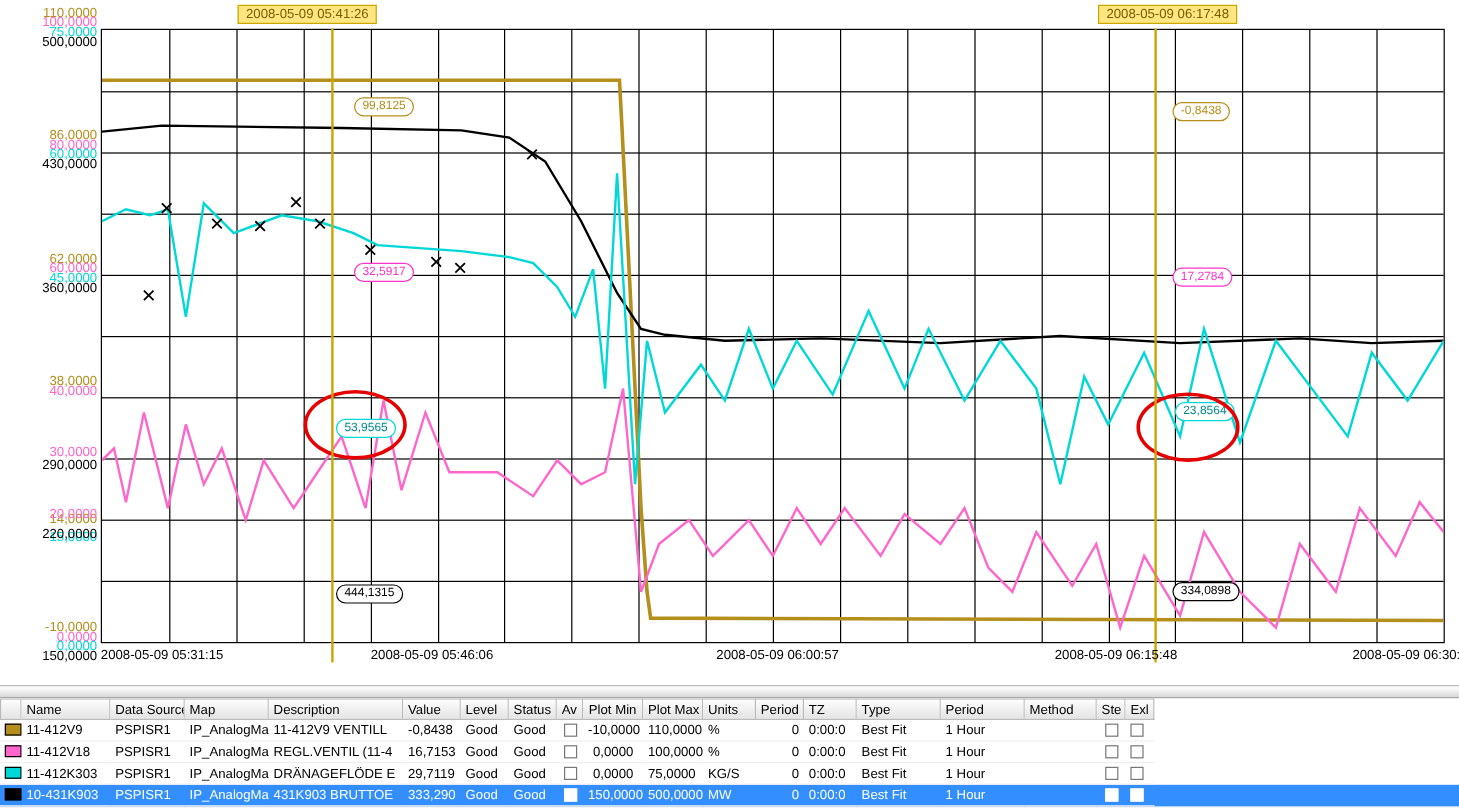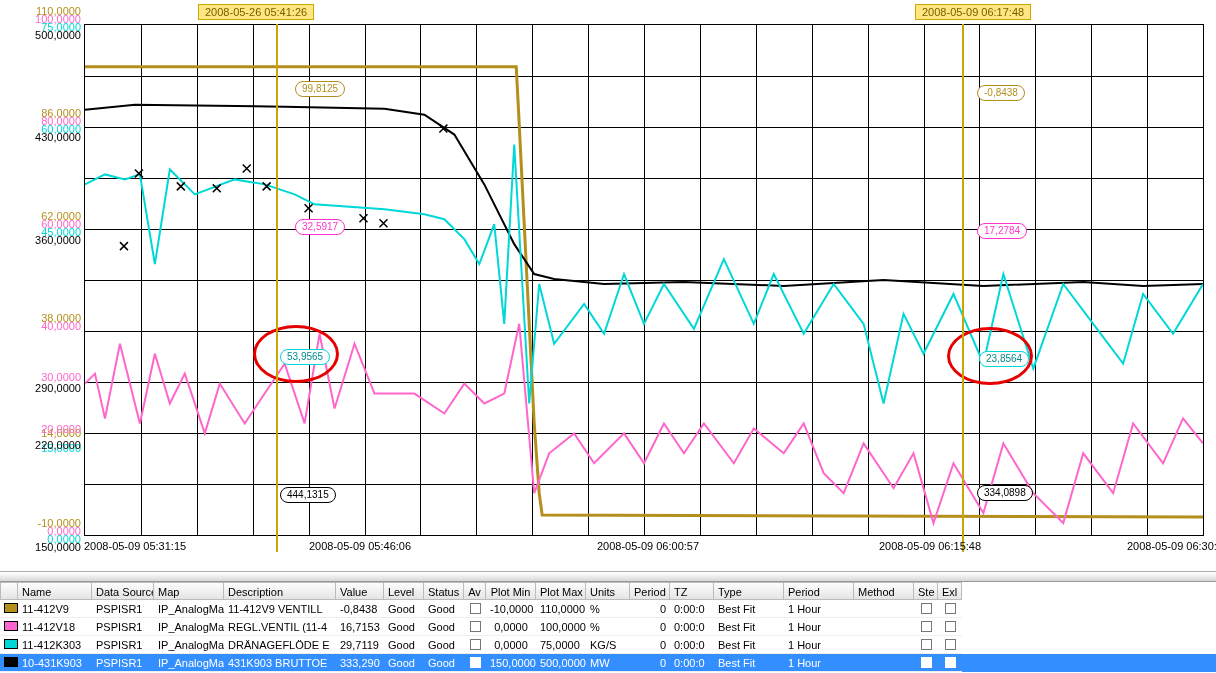--- a/index.html
+++ b/index.html
@@ -167,21 +167,21 @@
   .c_av   { width:22px; text-align:center; }
   .c_pmin { width:50px; text-align:center; }
   .c_pmax { width:50px; text-align:left; padding-left:4px; }
   .c_unit { width:44px; }
   .c_shft { width:40px; text-align:right; }
   .c_tz   { width:44px; }
   .c_type { width:70px; }
   .c_per  { width:70px; }
   .c_meth { width:60px; }
   .c_ste  { width:24px; text-align:center; }
-  .c_exl  { width:24px; text-align:center; }
+  .c_exl  { width:24px; text-align:left; }
 </style>
 </head>
 <body>
 
 <div id="chart-wrap">
 
   <div id="plot">
 
     <div class="hgrid" style="top:10%"></div>
       <div class="hgrid" style="top:20%"></div>
@@ -250,29 +250,29 @@
         1050,400 1080,440 1100,395 1120,420"></polyline>
     </svg>
 
     <div class="val-bubble vb_gold" style="left:210px; top:56px;text-align:right;">99,8125</div>
     <div class="val-bubble vb_pink" style="left:210px; top:194px;">32,5917</div>
     <div class="val-bubble vb_cyan" style="left:195px; top:324px;">53,9565</div>
     <div class="val-bubble vb_black" style="left:195px; top:462px;">444,1315</div>
 
     <div class="val-bubble vb_gold" style="left:892px; top:60px;">-0,8438</div>
     <div class="val-bubble vb_pink" style="left:892px; top:198px;">17,2784</div>
-    <div class="val-bubble vb_cyan" style="left:894px; top:326px;">23,8564</div>
+    <div class="val-bubble vb_cyan" style="left:894px; top:310px;">23,8564</div>
     <div class="val-bubble vb_black" style="left:892px; top:460px;">334,0898</div>
 
     <div class="red-ring" style="left:168px; top:300px;"></div>
     <div class="red-ring" style="left:862px; top:302px;"></div>
   </div>
 
   <div class="cursor-line" style="left:276px;"></div>
-  <div class="cursor-label" style="left:198px;">2008-05-26  05:41:26</div>
+  <div class="cursor-label" style="left:198px;">2008-05-09  05:41:26</div>
   <div class="cursor-line" style="left:962px;"></div>
   <div class="cursor-label" style="left:915px;">2008-05-09  06:17:48</div>
 
   <div id="yticks">
       <span class="ytick s_gold" style="top: 6px;">110,0000</span>
       <span class="ytick s_pink" style="top: 14px;">100,0000</span>
       <span class="ytick s_cyan" style="top: 22px;">75,0000</span>
       <span class="ytick s_black" style="top: 30px;">500,0000</span>
       <span class="ytick s_gold" style="top: 108.4px;">86,0000</span>
       <span class="ytick s_pink" style="top: 116.4px;">80,0000</span>

